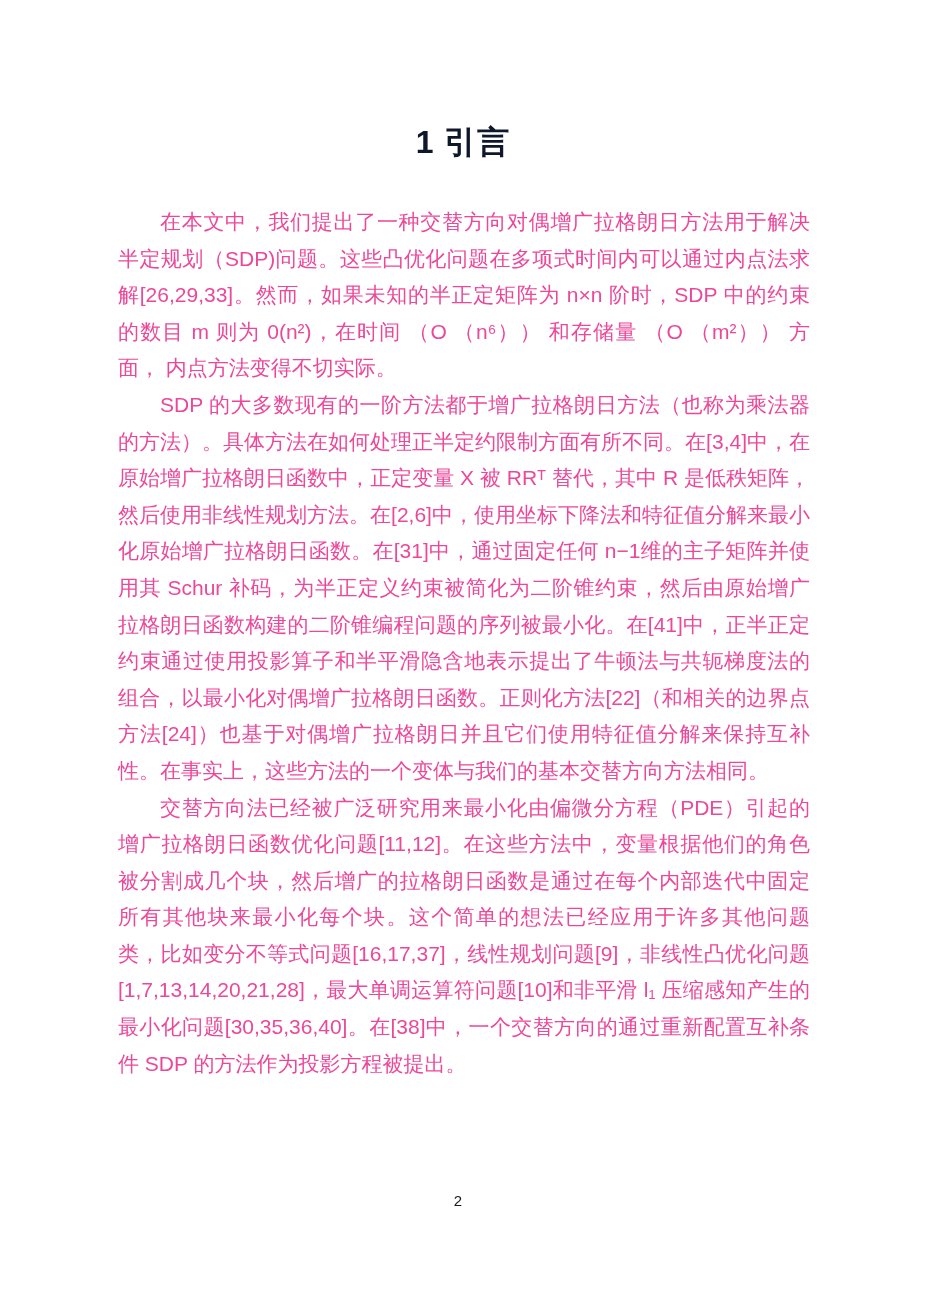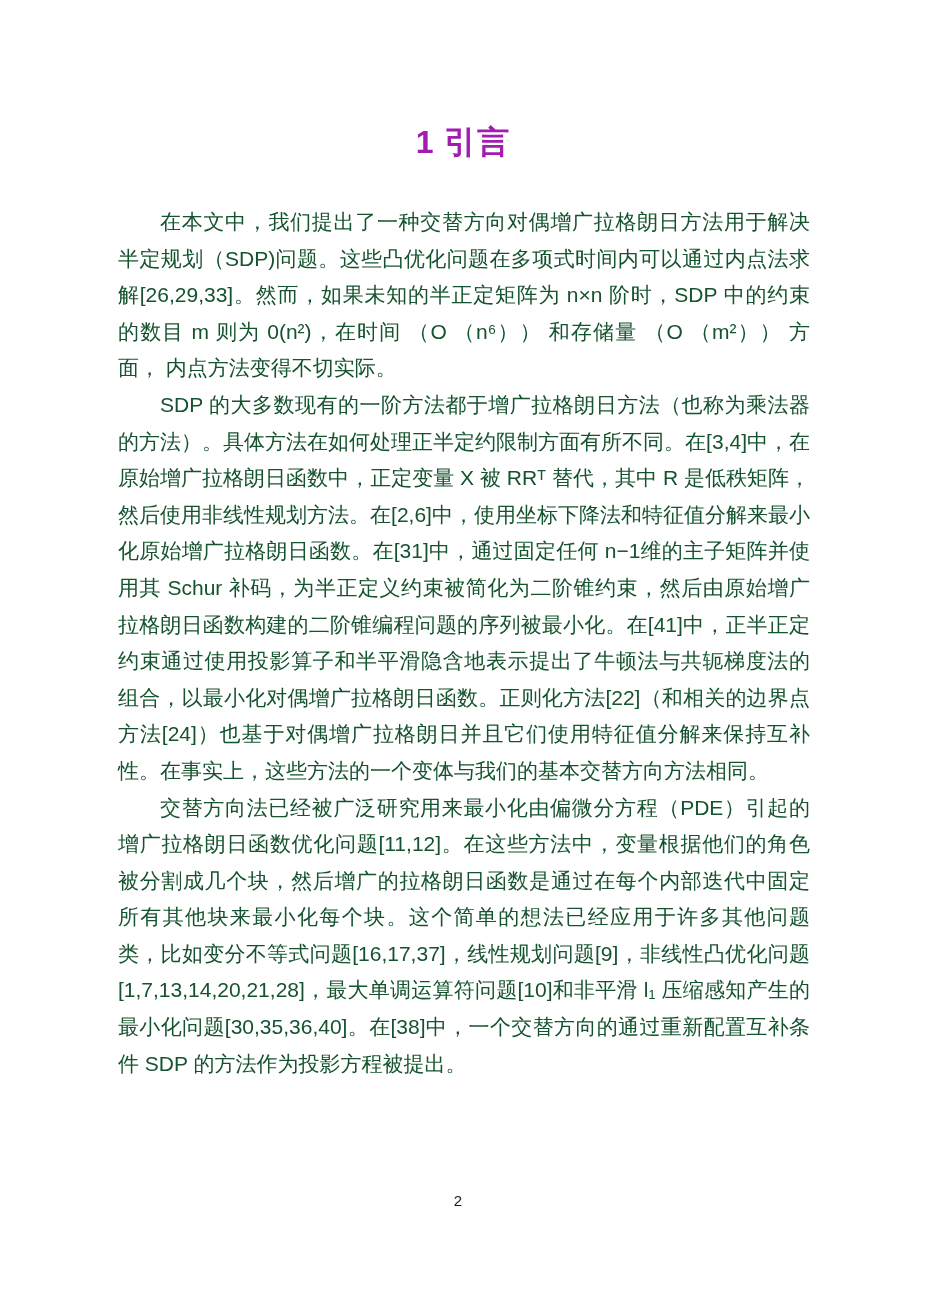--- a/index.html
+++ b/index.html
@@ -17,30 +17,30 @@
     overflow: hidden;
     box-sizing: border-box;
   }
   .section-title {
     margin: 0;
     padding-top: 122px;
     text-align: center;
     font-size: 32px;
     line-height: 40px;
     font-weight: 700;
-    color: #a21caf;
+    color: #0f172a;
     letter-spacing: 1px;
   }
   .doc-body {
     margin: 42px 116px 0 118px;
     font-size: 21px;
     line-height: 36.6px;
     text-align: justify;
     text-justify: inter-character;
-    color: #14532d;
+    color: #ec4899;
   }
   .doc-body p {
     margin: 0;
     padding: 0;
     text-indent: 2em;
     word-break: break-all;
   }
   .page-number {
     position: absolute;
     left: 0;

